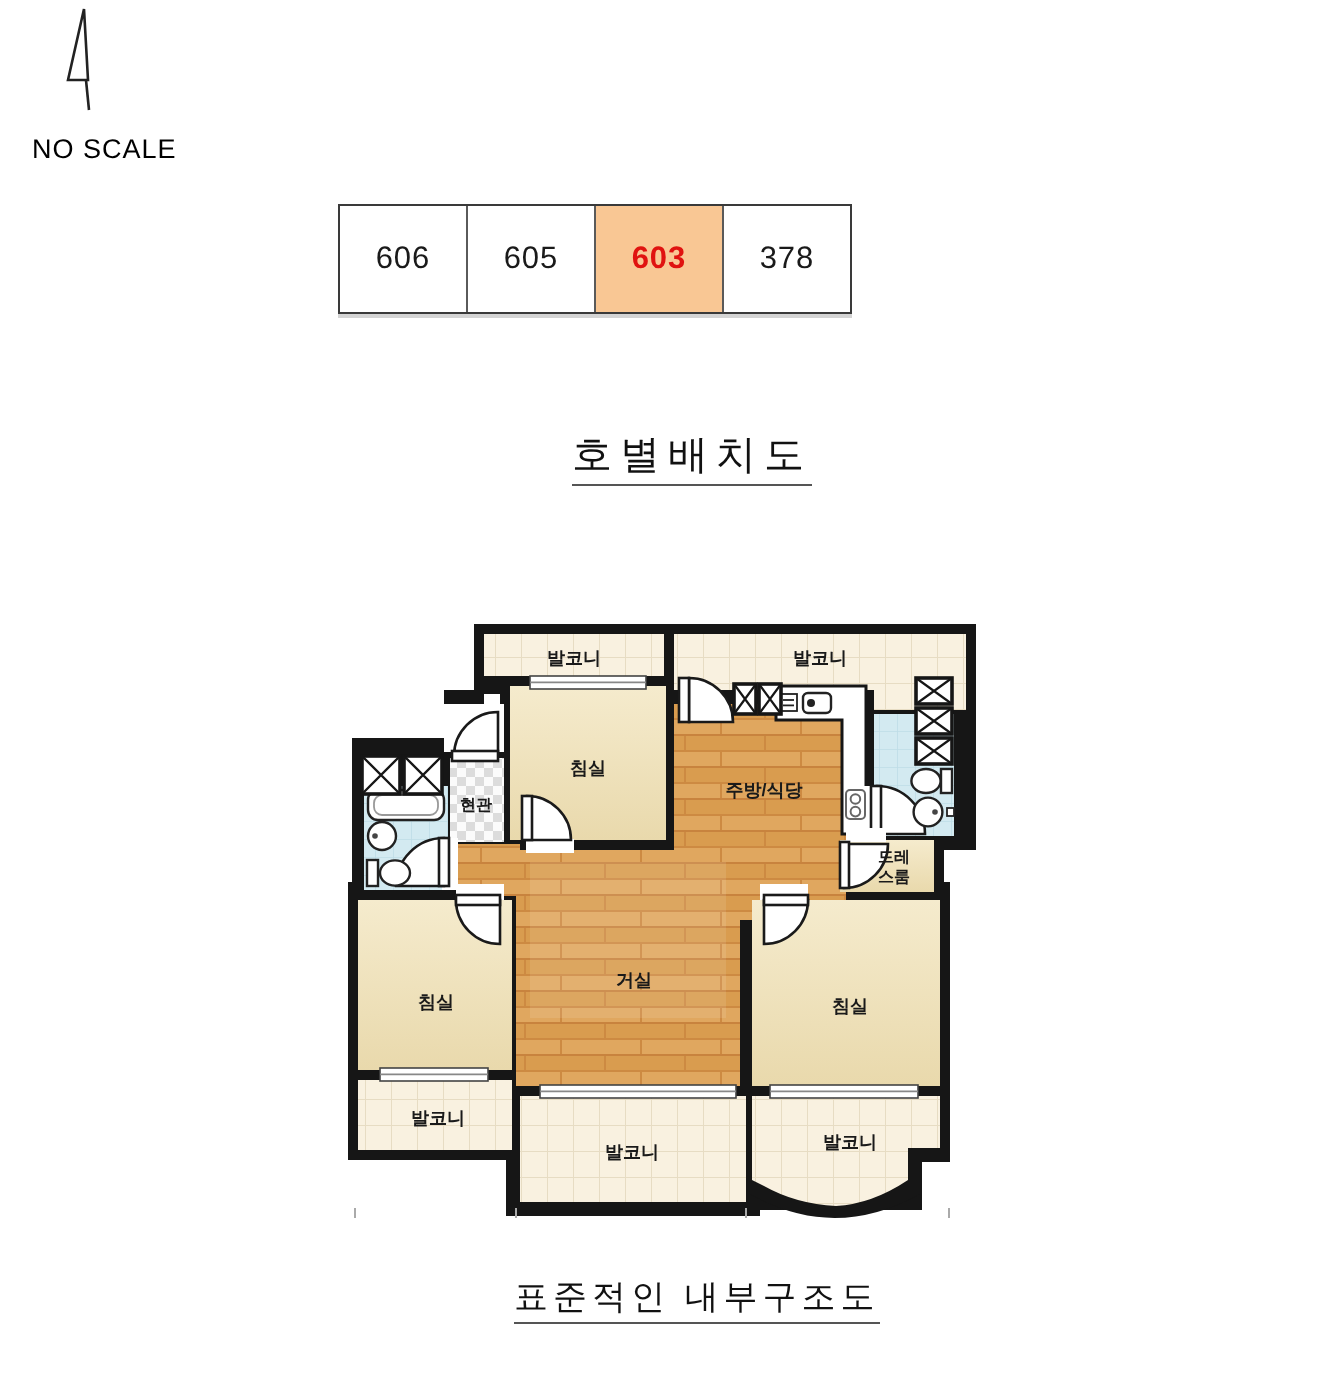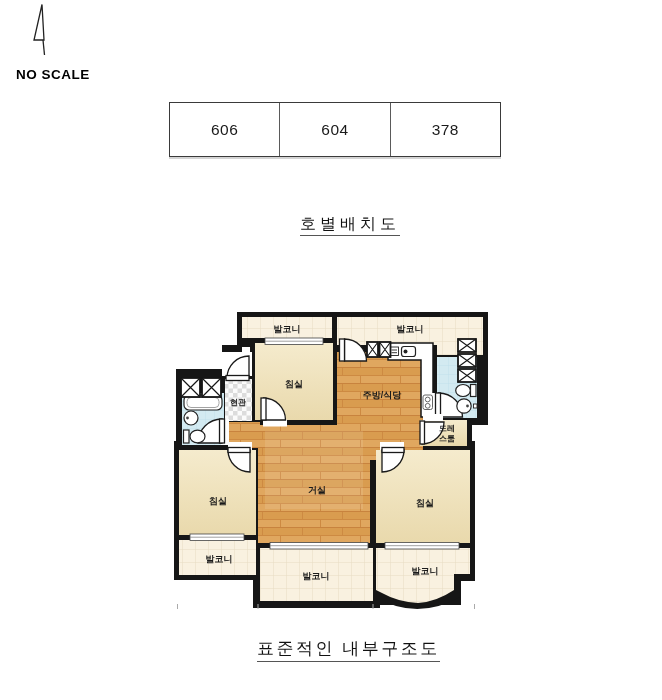--- a/index.html
+++ b/index.html
@@ -1,49 +1,50 @@
 <!DOCTYPE html>
 <html><head>
 <meta charset="utf-8">
 <style>
   html,body{margin:0;padding:0;background:#fff;}
   .canvas{position:relative;width:662px;height:700px;background:#ffffff;overflow:hidden;
           font-family:"Liberation Sans", sans-serif;color:#111;}
   .abs{position:absolute;}
   
-  .noscale{left:16px;top:67px;font-size:13.5px;letter-spacing:.5px;color:#000;font-weight:bold;}
+  .noscale{left:16px;top:67px;font-size:13.5px;letter-spacing:.5px;color:#000;}
   
-  .unit-table{left:169px;top:102px;width:332px;height:55px;display:flex;
+  .unit-table{left:169px;top:102px;width:257px;height:55px;display:flex;
               border:1.5px solid #3a3a3a;box-sizing:border-box;background:#fff;
               box-shadow:0 2px 0 rgba(160,160,160,.45);}
   .unit-cell{flex:1;display:flex;align-items:center;justify-content:center;
              font-size:15.5px;letter-spacing:.5px;border-right:1.3px solid #5a5a5a;color:#1a1a1a;}
   .unit-cell:last-child{border-right:none;}
   .unit-cell.hl{background:#f9c794;color:#e01310;font-weight:bold;}
   
   .sec-title{color:#111;}
   .sec-title span{border-bottom:1.2px solid #555;padding-bottom:3px;}
-  .title-units{left:300px;top:214px;font-size:16px;letter-spacing:4px;}
+  .title-units{left:286px;top:214px;font-size:20px;letter-spacing:4px;}
   .title-plan{left:257px;top:637px;font-size:17px;letter-spacing:2.5px;}
   svg text{font-family:"Liberation Sans", sans-serif;font-weight:bold;fill:#1a1a1a;}
 </style>
 </head>
 <body>
 
 <div class="canvas">
 
   <svg class="abs" style="left:32px;top:3px" width="16" height="54" viewBox="0 0 16 54">
     <path d="M 10,1.5 L 2,37 L 12,37 Z" fill="#fff" stroke="#222" stroke-width="1.3"></path>
     <path d="M 11,37 L 12.5,52" fill="none" stroke="#222" stroke-width="1.3"></path>
   </svg>
   <div class="abs noscale">NO SCALE</div>
 
   <div class="abs unit-table">
     <div class="unit-cell">606</div>
-    <div class="unit-cell">604</div>
+    <div class="unit-cell">605</div>
+    <div class="unit-cell hl">603</div>
     <div class="unit-cell">378</div>
   </div>
 
   <div class="abs sec-title title-units">
     <span>호별배치도</span>
   </div>
 
   <svg class="abs" style="left:170px;top:303px" width="326" height="312" viewBox="0 0 326 312">
     <defs>
       <pattern id="wood" width="40" height="16" patternUnits="userSpaceOnUse">

